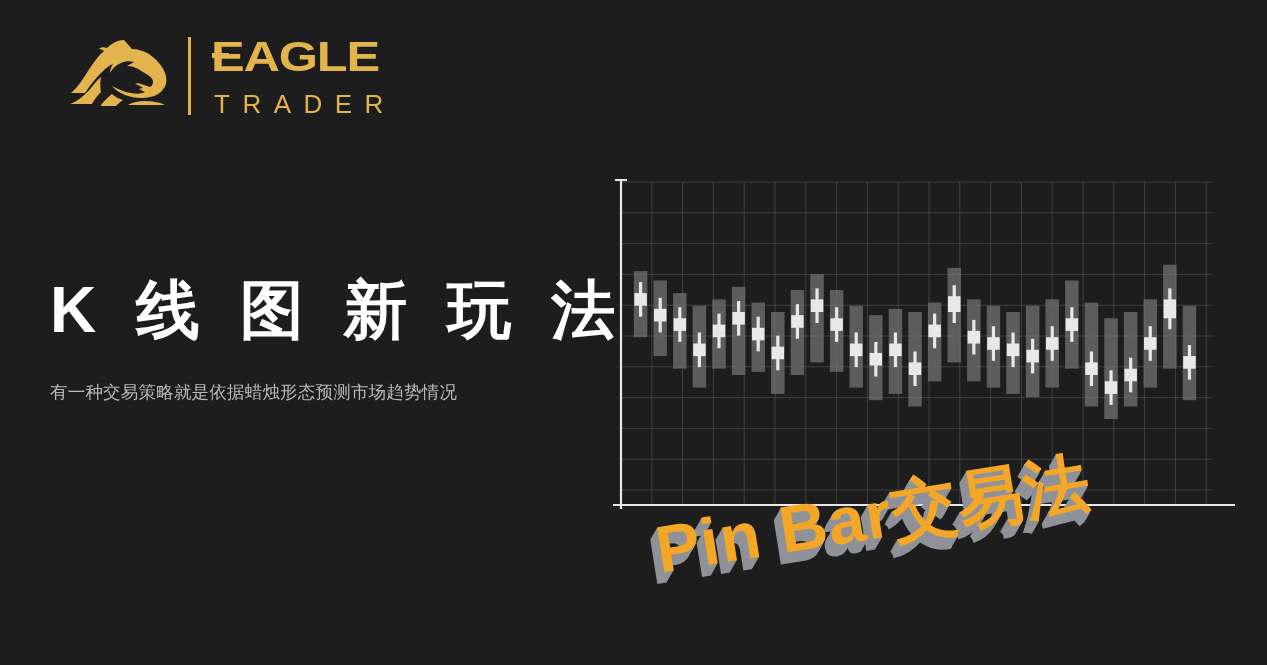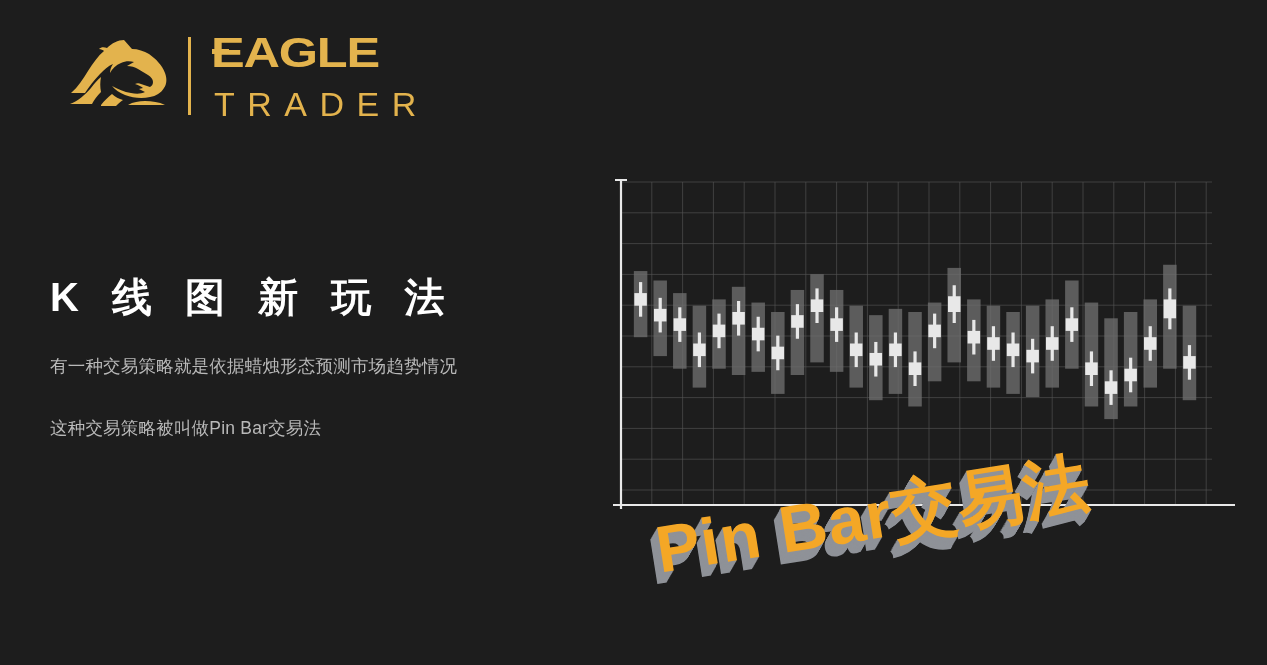--- a/index.html
+++ b/index.html
@@ -13,29 +13,29 @@
   .stage{position:absolute;inset:0;background:#1d1d1d;}
 
   
   .logo{position:absolute;left:62px;top:30px;display:flex;align-items:center;height:92px;}
   .logo-mark{width:118px;height:84px;}
   .logo-divider{width:3px;height:78px;background:#e3b34d;margin:0 20px 0 8px;}
   .logo-words{display:flex;flex-direction:column;justify-content:center;}
   .logo-eagle{position:relative;height:44px;}
   .logo-eagle svg{display:block;}
   .logo-trader{
-    color:#e3b34d;font-size:34px;letter-spacing:12.5px;
+    color:#e3b34d;font-size:26px;letter-spacing:12.5px;
     font-weight:400;line-height:1;margin-top:12px;padding-left:3px;
     font-family:"Liberation Sans","DejaVu Sans",sans-serif;
   }
 
   
   .copy{position:absolute;left:50px;top:276px;width:530px;}
   .headline{
-    color:#ffffff;font-size:40px;font-weight:700;line-height:1.08;
+    color:#ffffff;font-size:64px;font-weight:700;line-height:1.08;
     letter-spacing:11px;white-space:nowrap;
     font-family:"Liberation Sans","DejaVu Sans",sans-serif;
   }
   .subhead{
     color:#ffffff;font-size:32px;font-weight:700;line-height:1.16;
     margin-top:10px;letter-spacing:0px;white-space:nowrap;
     font-family:"Liberation Sans","DejaVu Sans",sans-serif;
   }
   .body-copy{
     color:#b9b9b9;font-size:17.5px;line-height:1.72;margin-top:24px;
@@ -86,21 +86,20 @@
         </svg>
       </div>
       <div class="logo-trader">TRADER</div>
     </div>
   </div>
 
   <div class="copy">
     <div class="headline">K 线 图 新 玩 法</div>
     <div class="body-copy">
       <div>有一种交易策略就是依据蜡烛形态预测市场趋势情况</div>
-      <div>这种交易策略被叫做Pin Bar交易法</div>
     </div>
   </div>
 
   <div class="chart">
     <svg id="chart-svg" width="640" height="350" viewBox="0 0 640 350" aria-hidden="true">
       <g id="grid-layer">
           <line x1="21" y1="12" x2="21" y2="335" stroke="#555555" stroke-width="1" opacity="0.62"></line>
           <line x1="51.8" y1="12" x2="51.8" y2="335" stroke="#555555" stroke-width="1" opacity="0.62"></line>
           <line x1="82.6" y1="12" x2="82.6" y2="335" stroke="#555555" stroke-width="1" opacity="0.62"></line>
           <line x1="113.39999999999999" y1="12" x2="113.39999999999999" y2="335" stroke="#555555" stroke-width="1" opacity="0.62"></line>

